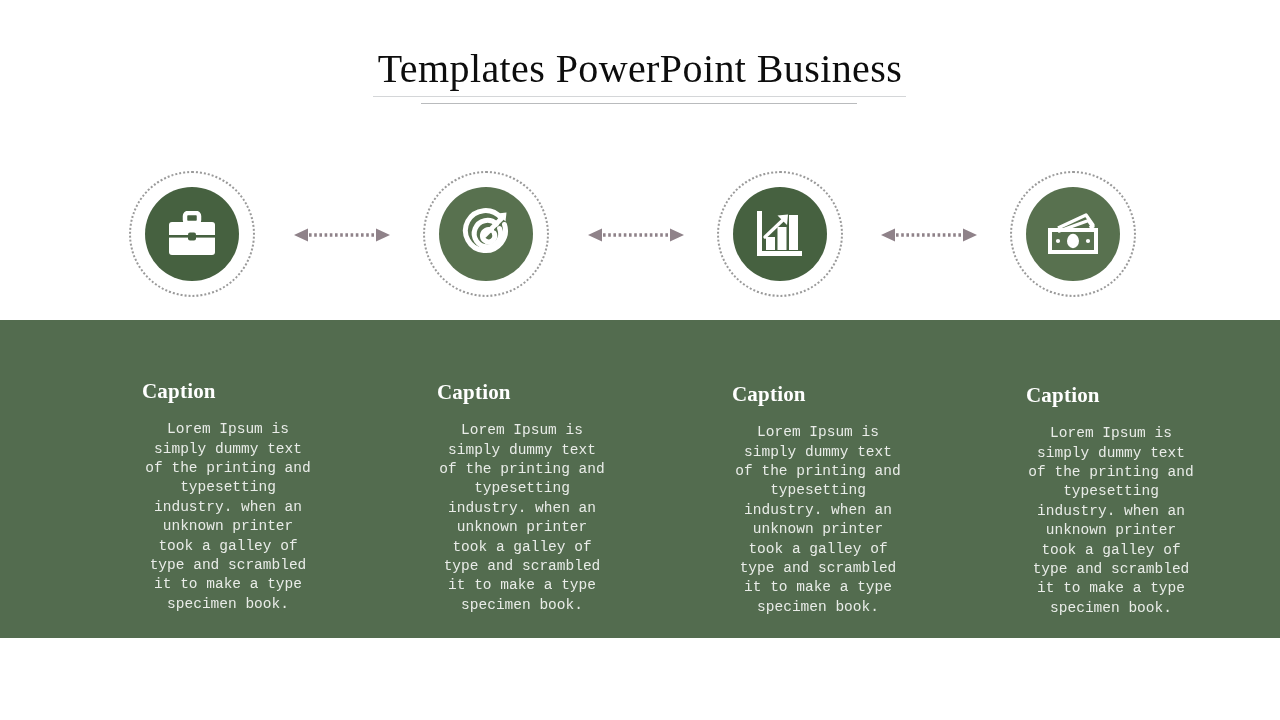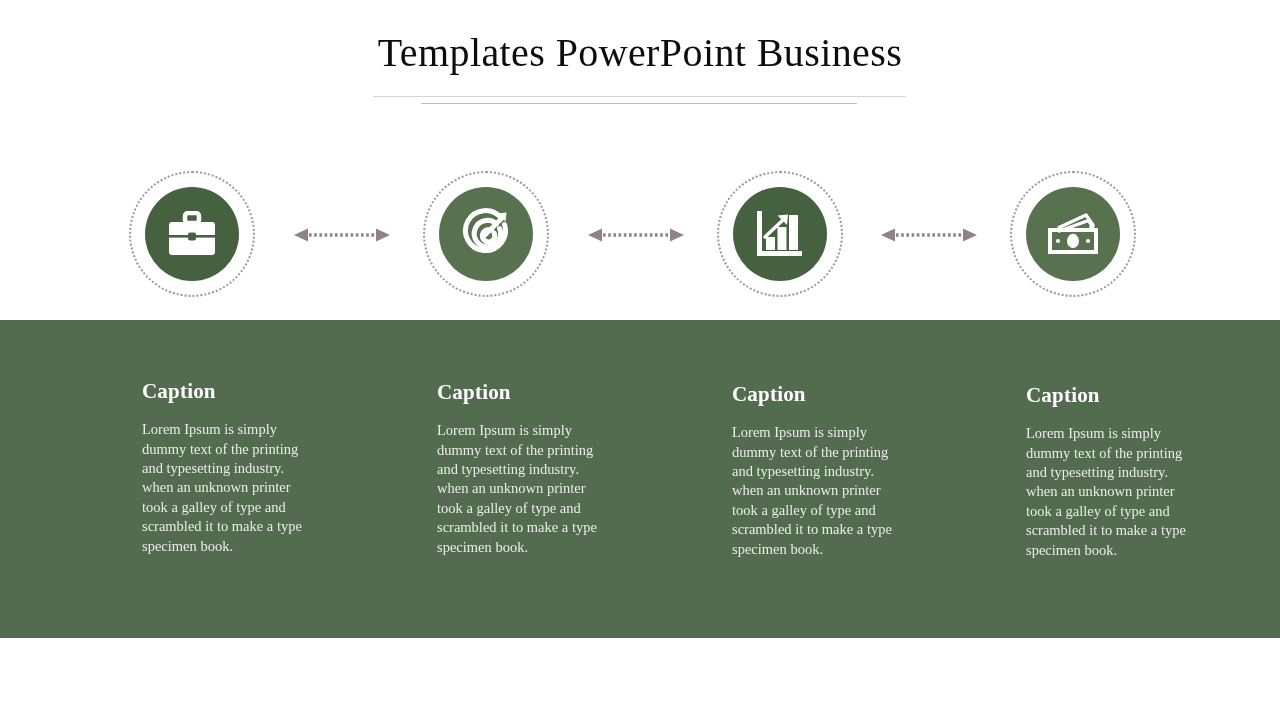--- a/index.html
+++ b/index.html
@@ -33,21 +33,21 @@
     width: 1280px;
     text-align: center;
   }
   .slide-title {
     font-family: "Liberation Serif", "DejaVu Serif", serif;
     font-size: 40px;
     font-weight: 400;
     color: #0d0d0d;
     letter-spacing: 0.4px;
     line-height: 1.15;
-    margin: 0;
+    margin: 16px;
     padding: 0;
   }
   .title-rules {
     position: absolute;
     top: 66px;
     left: 0;
     width: 1280px;
     height: 20px;
   }
   .rule-top {
@@ -151,27 +151,28 @@
   .col-heading {
     font-family: "Liberation Serif", "DejaVu Serif", serif;
     font-size: 21px;
     font-weight: 700;
     color: #ffffff;
     margin: 0 0 17px 0;
     line-height: 1.1;
     letter-spacing: 0.2px;
   }
   .col-body {
-    font-family: Liberation Serif, serif;
+    font-family: Liberation Mono, monospace;
     font-size: 14.5px;
     font-weight: 400;
     color: #e9ece8;
     line-height: 19.4px;
     margin: 0;
     width: 172px;
+    text-align: center;
   }
   .col-2 .col-body { width: 170px; }
   .col-3 .col-body { width: 172px; }
   .col-4 .col-body { width: 170px; }
 </style>
 </head>
 <body>
 
 <div class="slide">
 

